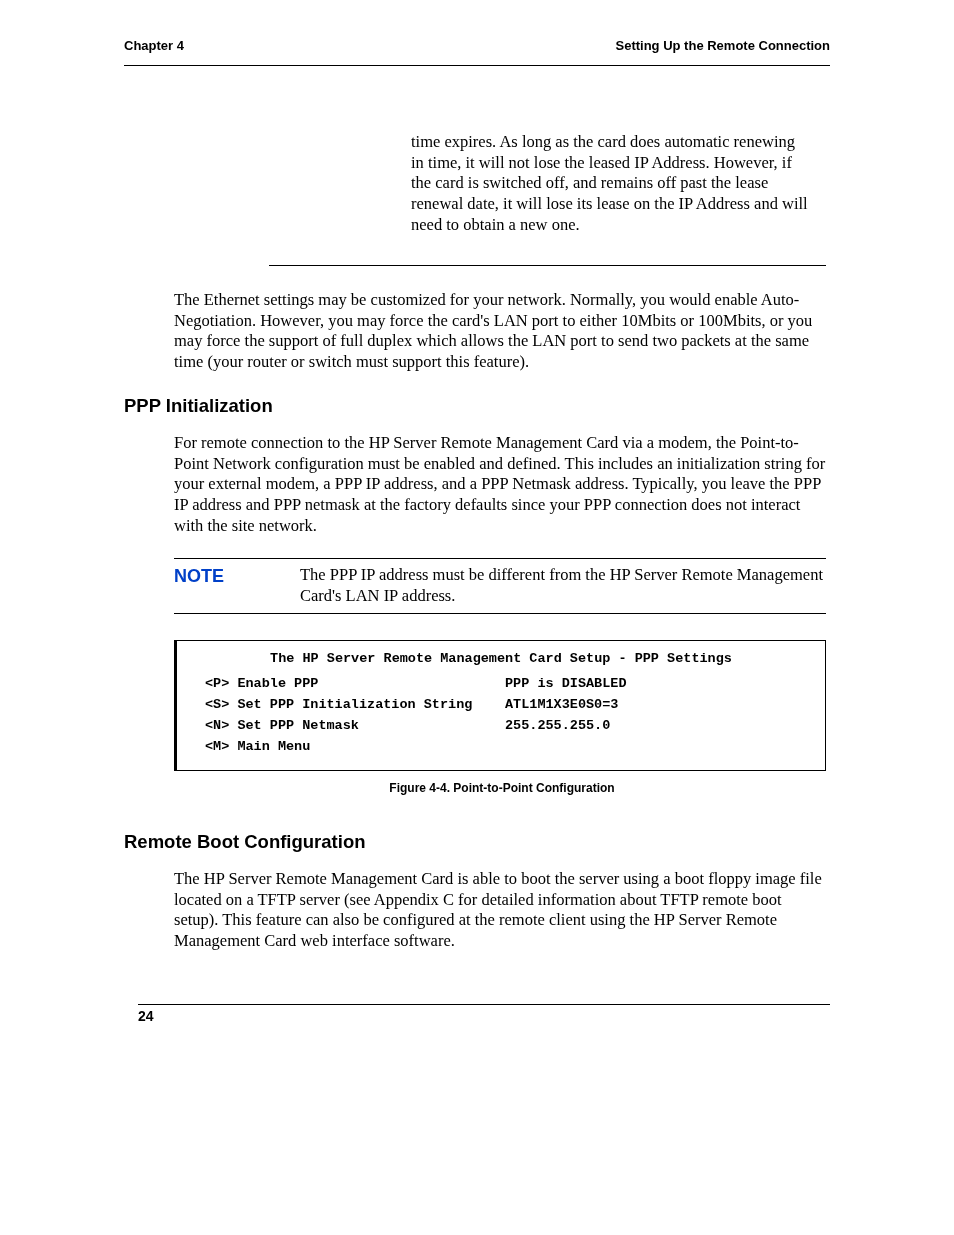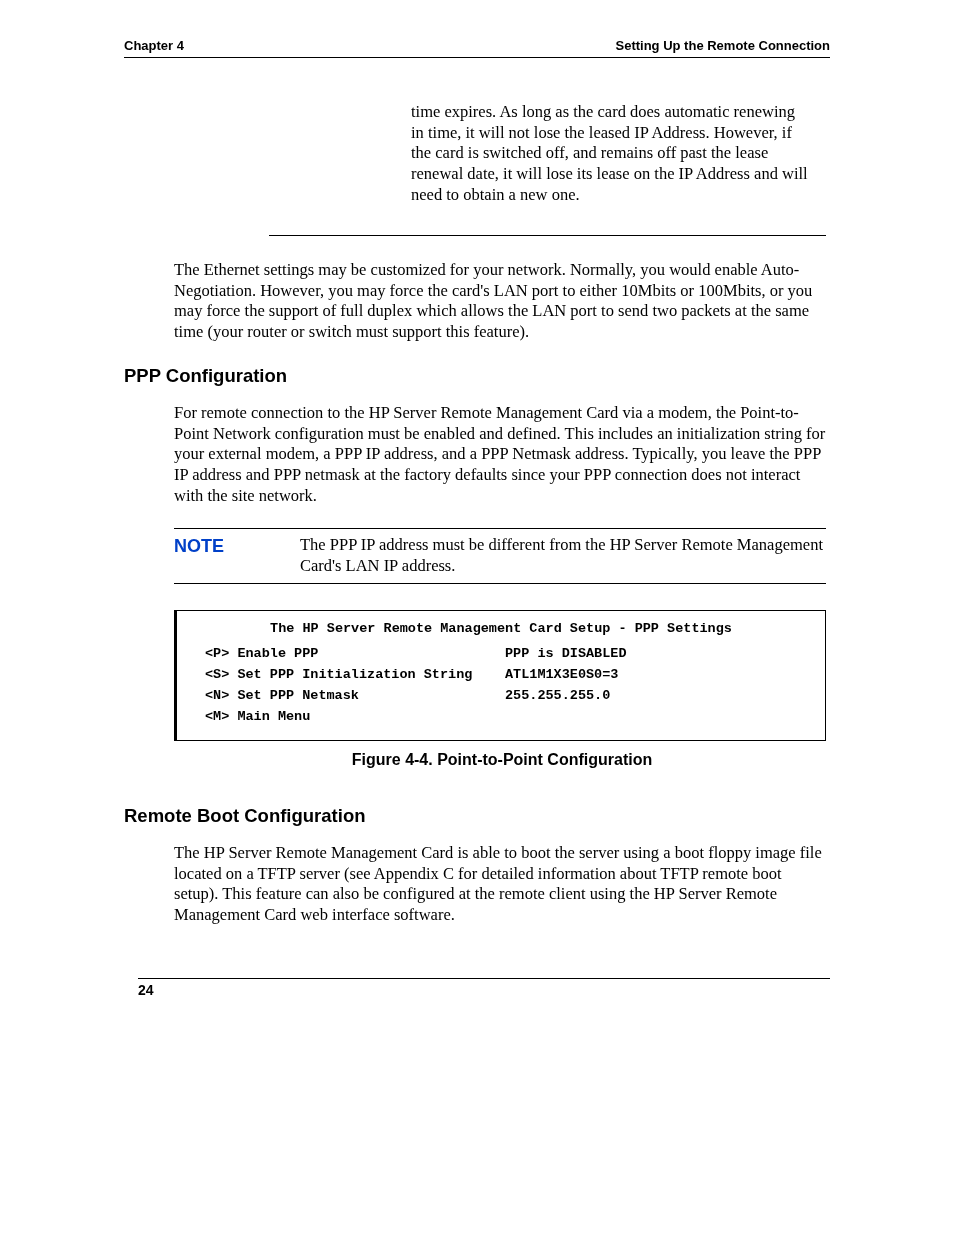--- a/index.html
+++ b/index.html
@@ -13,22 +13,22 @@
   .page {
     padding: 38px 124px 40px 124px;
   }
   .header-row {
     display: flex;
     justify-content: space-between;
     font-family: Arial, Helvetica, sans-serif;
     font-weight: bold;
     font-size: 13px;
     border-bottom: 1.5px solid #000;
-    padding-bottom: 4px;
-    margin-bottom: 44px;
+    padding-bottom: 12px;
+    margin-bottom: 66px;
     align-items: center;
   }
   .continued-block {
     margin-left: 145px;
     margin-right: 4px;
     border-bottom: 1.5px solid #000;
     padding-bottom: 14px;
     font-size: 16.5px;
     line-height: 1.25;
     margin-bottom: 24px;
@@ -83,21 +83,21 @@
     display: flex;
     margin: 6px 0;
     padding-left: 14px;
   }
   .terminal-row .tl { width: 300px; flex-shrink: 0; }
   .terminal-row .tr { }
   .figure-caption {
     text-align: center;
     font-family: Arial, Helvetica, sans-serif;
     font-weight: bold;
-    font-size: 16px;
+    font-size: 12px;
     margin-bottom: 36px;
     margin-left: 50px;
   }
   .footer {
     border-top: 1.5px solid #000;
     padding-top: 3px;
     font-family: Arial, Helvetica, sans-serif;
     font-weight: bold;
     font-size: 14px;
     margin-top: 52px;
@@ -112,21 +112,21 @@
     <span>Chapter 4</span>
     <span>Setting Up the Remote Connection</span>
   </div>
 
   <div class="continued-block">
     <p>time expires. As long as the card does automatic renewing in time, it will not lose the leased IP Address. However, if the card is switched off, and remains off past the lease renewal date, it will lose its lease on the IP Address and will need to obtain a new one.</p>
   </div>
 
   <p class="body-para">The Ethernet settings may be customized for your network. Normally, you would enable Auto-Negotiation. However, you may force the card's LAN port to either 10Mbits or 100Mbits, or you may force the support of full duplex which allows the LAN port to send two packets at the same time (your router or switch must support this feature).</p>
 
-  <h2 class="section">PPP Configuration</h2>
+  <h2 class="section">PPP Initialization</h2>
 
   <p class="body-para">For remote connection to the HP Server Remote Management Card via a modem, the Point-to-Point Network configuration must be enabled and defined. This includes an initialization string for your external modem, a PPP IP address, and a PPP Netmask address. Typically, you leave the PPP IP address and PPP netmask at the factory defaults since your PPP connection does not interact with the site network.</p>
 
   <div class="note-block">
     <div class="note-label">NOTE</div>
     <div class="note-text">The PPP IP address must be different from the HP Server Remote Management Card's LAN IP address.</div>
   </div>
 
   <div class="terminal-box">
     <div class="terminal-title">The HP Server Remote Management Card Setup - PPP Settings</div>

